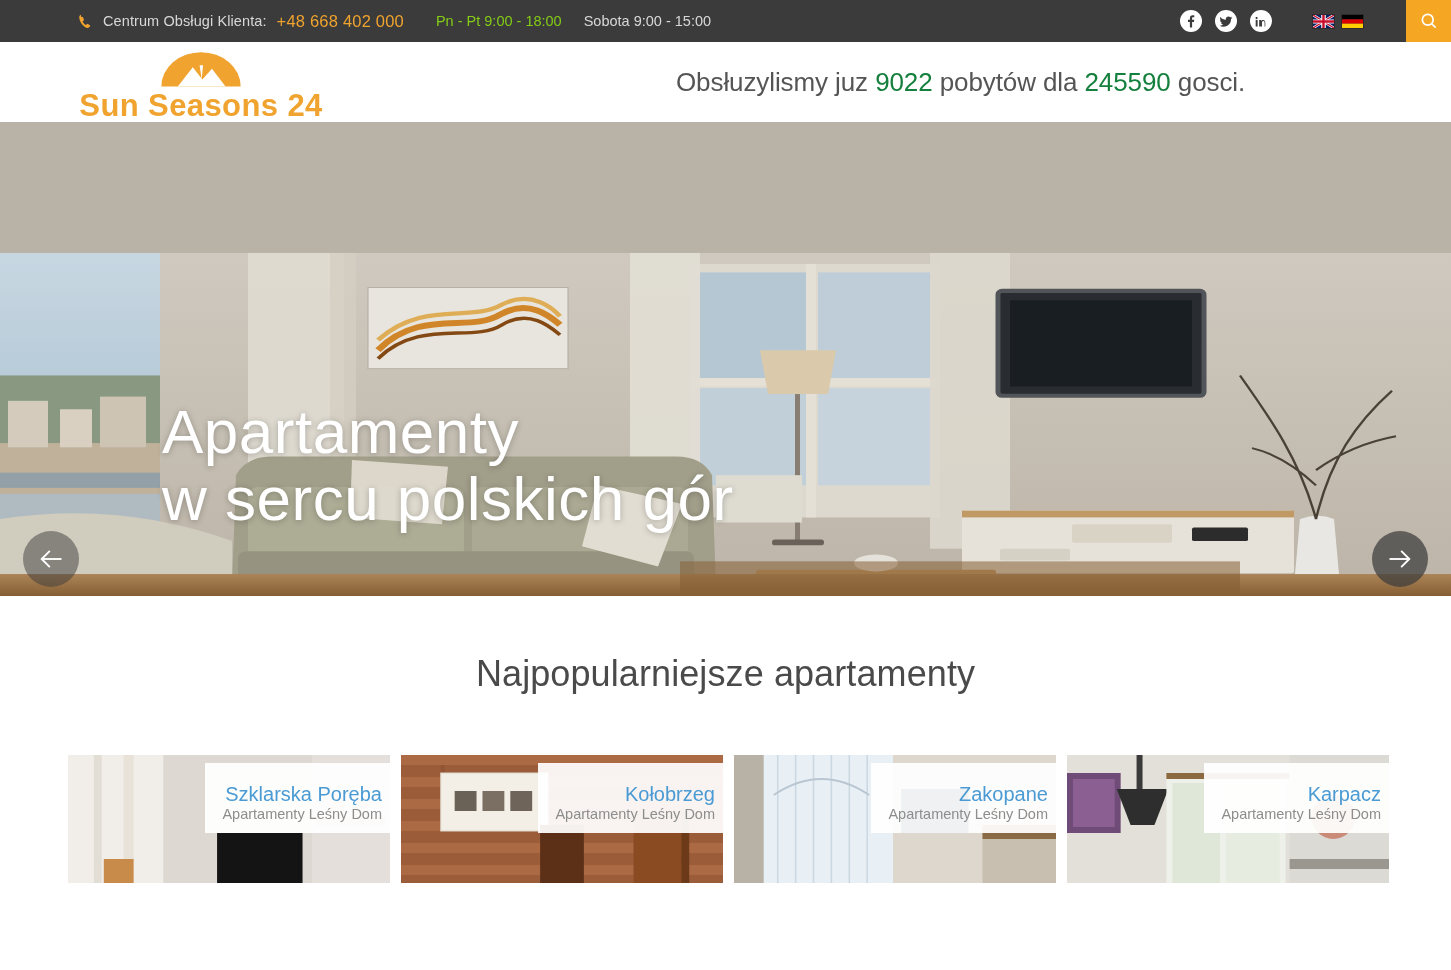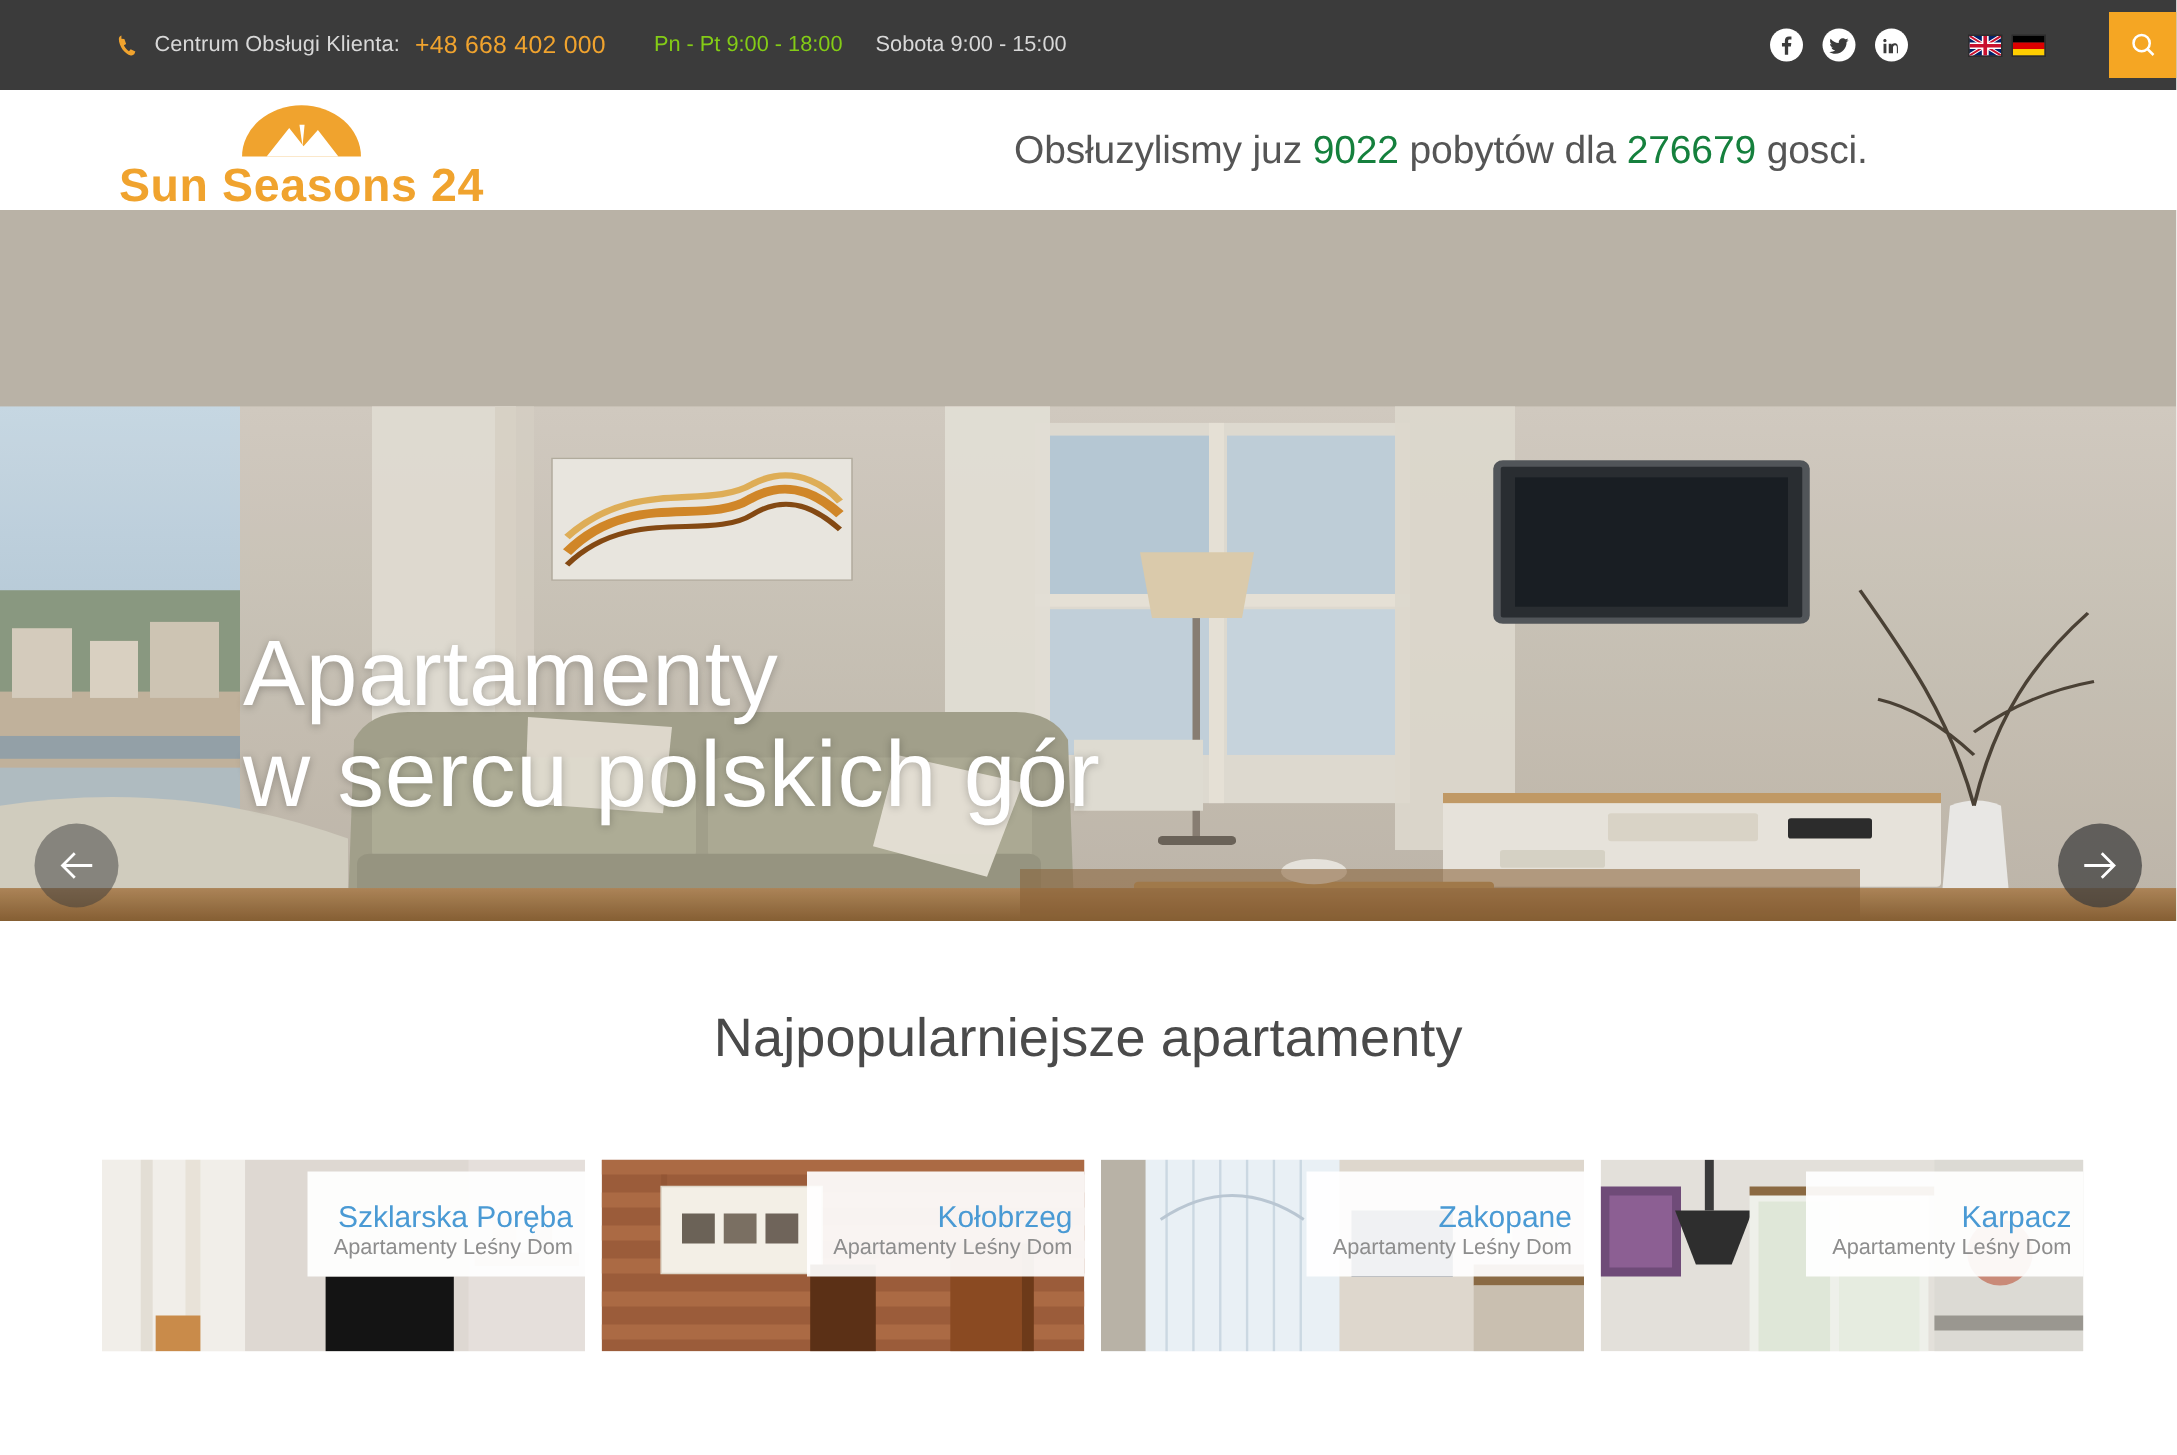--- a/index.html
+++ b/index.html
@@ -7,21 +7,21 @@
     width: 1451px;
     height: 970px;
     overflow: hidden;
     font-family: "Liberation Sans", sans-serif;
     background: #ffffff;
   }
 
   
   .topbar {
     position: relative;
-    height: 60px;
+    height: 42px;
     background: #3b3b3b;
     display: flex;
     align-items: center;
     color: #e8e8e8;
     font-size: 14.5px;
   }
   .topbar-left {
     display: flex;
     align-items: center;
     padding-left: 76px;
@@ -281,21 +281,21 @@
       <path d="M2 50 A58 50 0 0 1 118 50 Z" fill="#f0a32e"></path>
       <path d="M26 50 L48 22 L62 40 L76 24 L96 50 Z" fill="#ffffff"></path>
       <path d="M58 19 L61 40 L63 19 Z" fill="#ffffff"></path>
     </svg>
     <div class="logo-text">Sun Seasons 24</div>
   </a>
   <div class="header-stats">
     <span>Obsłuzylismy juz</span>
     <span class="num">9022</span>
     <span>pobytów dla</span>
-    <span class="num">276679</span>
+    <span class="num">245590</span>
     <span>gosci.</span>
   </div>
 </div>
 
 <div class="hero">
   <div class="hero-photo">
     <svg viewBox="0 0 1451 561" preserveAspectRatio="none">
       <defs>
         <linearGradient id="winsky" x1="0" y1="0" x2="0" y2="1">
           <stop offset="0%" stop-color="#cfe0ec"></stop>

